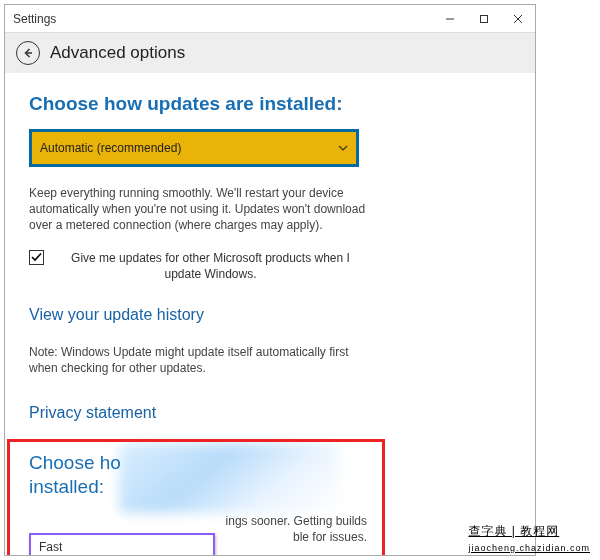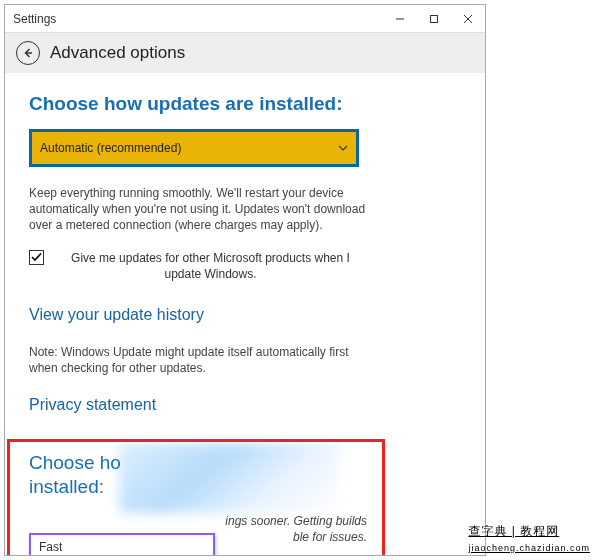--- a/index.html
+++ b/index.html
@@ -7,21 +7,21 @@
     font-family: "Segoe UI", Tahoma, sans-serif;
     background: #fff;
     width: 600px;
     height: 560px;
     overflow: hidden;
     position: relative;
     font-size: 12px;
     color: #333;
   }
   .window {
-    width: 482px;
+    width: 532px;
     height: 552px;
     margin: 4px;
     border: 1px solid #aaa;
     background: #fff;
     display: flex;
     flex-direction: column;
   }
   .titlebar {
     height: 28px;
     display: flex;
@@ -110,21 +110,21 @@
     color: #1862a6;
     font-size: 16px;
     margin-bottom: 20px;
     display: block;
   }
   .note {
     font-size: 12px;
     color: #444;
     line-height: 1.35;
     max-width: 340px;
-    margin-bottom: 20px;
+    margin-bottom: 28px;
   }
   
   .highlight-box {
     position: absolute;
     left: 2px;
     top: 366px;
     width: 378px;
     height: 160px;
     border: 3px solid #e22;
     pointer-events: none;
@@ -256,21 +256,21 @@
 
     <a class="link">Privacy statement</a>
 
     <div class="blur-overlay"></div>
 
     <div class="second-section">
       <div class="second-heading" style="white-space:pre-line;">Choose ho
 installed:</div>
     </div>
 
-    <div class="second-desc" style="white-space:pre-line;font-style:italic;">ings sooner. Getting builds
+    <div class="second-desc" style="white-space:pre-line;">ings sooner. Getting builds
 ble for issues.</div>
 
     <div class="speed-dropdown">
       <div class="speed-option">Fast</div>
 
     </div>
 
     <div class="highlight-box"></div>
 
   </div>

